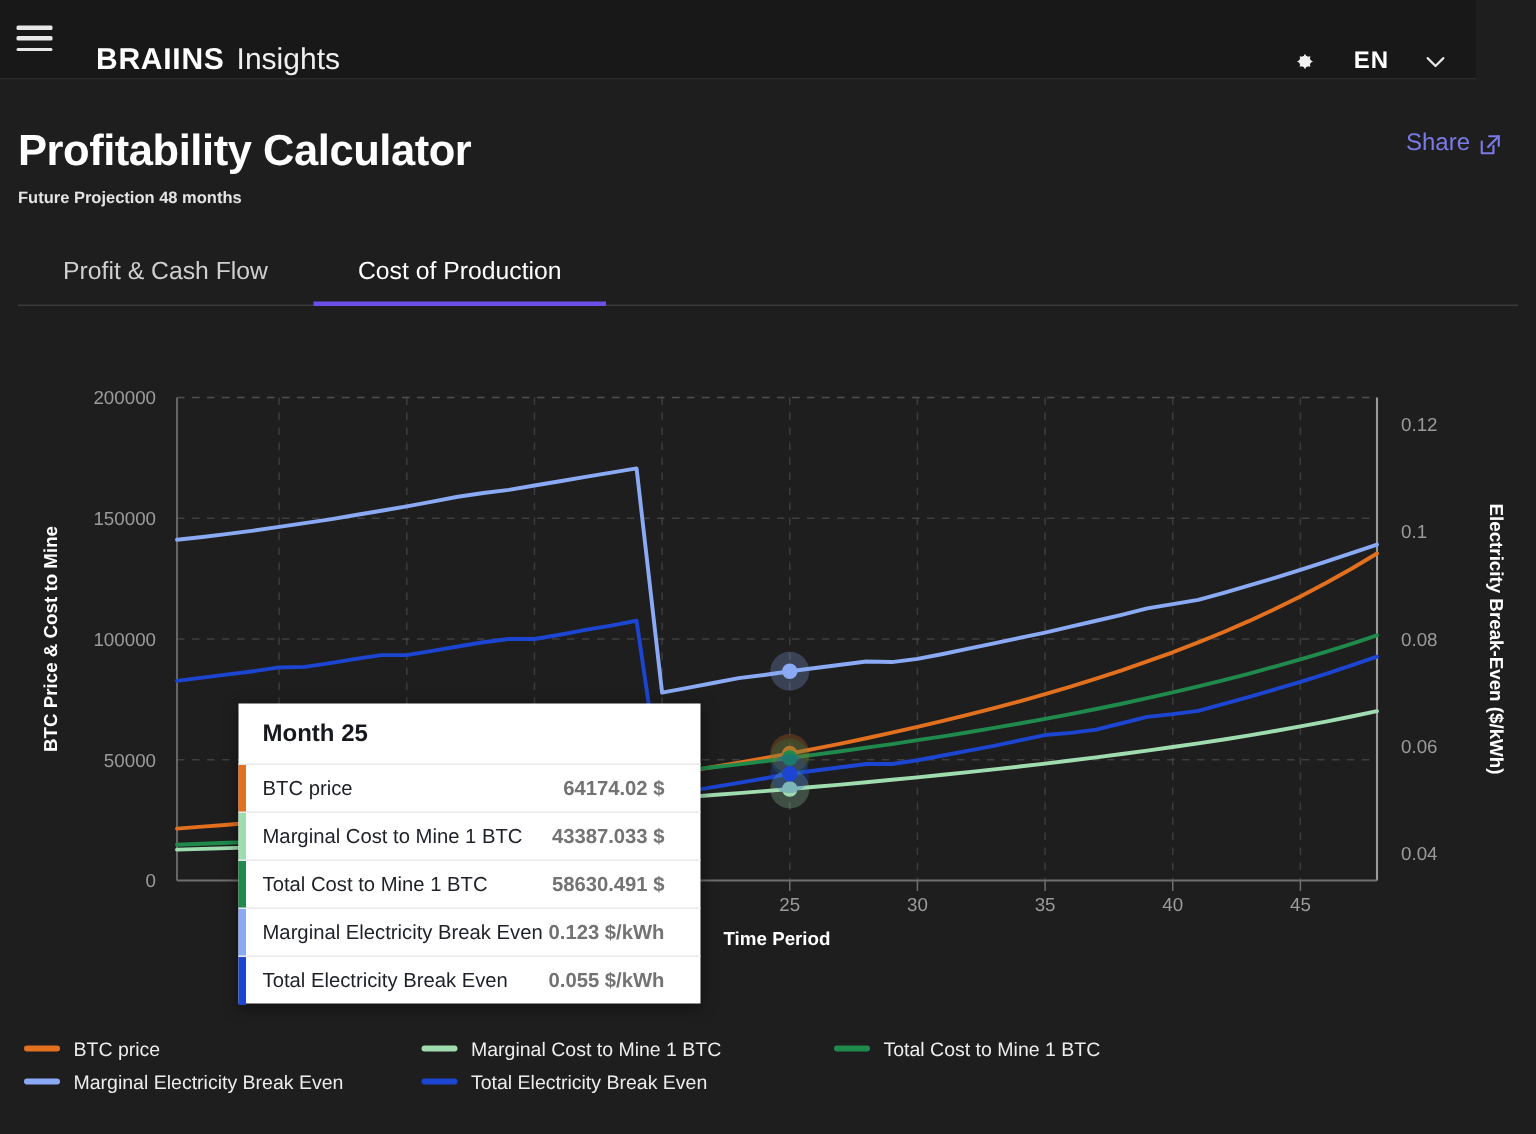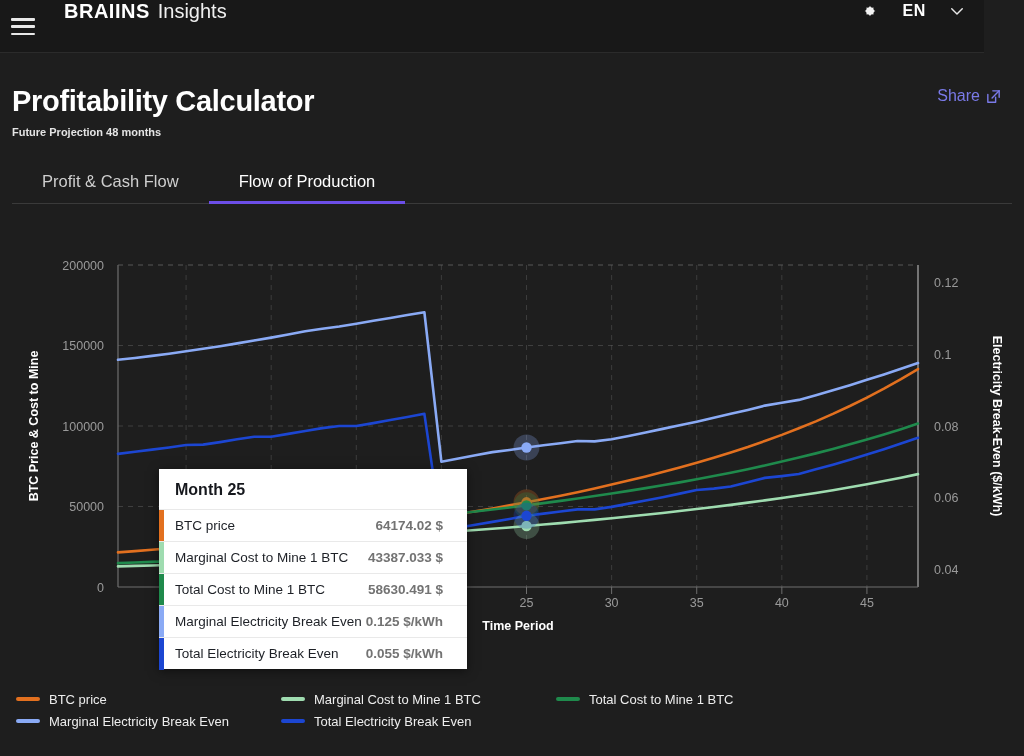--- a/index.html
+++ b/index.html
@@ -7,21 +7,21 @@
     width: 1024px; height: 756px;
     background: #1e1e1e;
     font-family: "Liberation Sans", sans-serif;
     overflow: hidden;
   }
 
   
   .topbar {
     height: 53px; width: 984px;
     background: #181818;
-    display: flex; align-items: flex-start;
+    display: flex; align-items: flex-end;
     border-bottom: 1px solid #2b2b2b;
     position: relative;
   }
   .hamburger-wrap {
     width: 46px; height: 53px;
     display: flex; align-items: center; justify-content: center;
     cursor: pointer;
   }
   .hamburger { width: 24px; height: 17px; display: flex; flex-direction: column; justify-content: space-between; }
   .hamburger span { display: block; height: 2.5px; background: #e8e8e8; border-radius: 1px; }
@@ -151,21 +151,21 @@
     <svg class="share-icon" viewBox="0 0 24 24">
       <path d="M4 9v11h11V13" fill="none" stroke="#7a7ae8" stroke-width="2" stroke-linecap="round" stroke-linejoin="round"></path>
       <path d="M11 4h9v9" fill="none" stroke="#7a7ae8" stroke-width="2" stroke-linecap="round" stroke-linejoin="round"></path>
       <path d="M20 4L10 14" fill="none" stroke="#7a7ae8" stroke-width="2" stroke-linecap="round"></path>
     </svg>
   </div>
 </div>
 
 <div class="tabs">
   <div class="tab">Profit &amp; Cash Flow</div>
-  <div class="tab active">Flow of Production</div>
+  <div class="tab active">Cost of Production</div>
 </div>
 
 <div class="chart-area">
   <svg class="chart-svg" width="1024" height="440" id="chart">
       <text x="104" y="381.5" text-anchor="end" class="tick-label">0</text>
       <line x1="118" y1="296.5" x2="918" y2="296.5" stroke="#5a5a5a" stroke-width="1" stroke-dasharray="5 5" opacity="0.55"></line>
       <text x="104" y="301" text-anchor="end" class="tick-label">50000</text>
       <line x1="118" y1="216" x2="918" y2="216" stroke="#5a5a5a" stroke-width="1" stroke-dasharray="5 5" opacity="0.55"></line>
       <text x="104" y="220.5" text-anchor="end" class="tick-label">100000</text>
       <line x1="118" y1="135.5" x2="918" y2="135.5" stroke="#5a5a5a" stroke-width="1" stroke-dasharray="5 5" opacity="0.55"></line>
@@ -241,21 +241,21 @@
       <div class="tt-val">43387.033 $</div>
     </div>
     <div class="tt-row">
       <div class="tt-bar" style="background:#1f8a4c"></div>
       <div class="tt-name">Total Cost to Mine 1 BTC</div>
       <div class="tt-val">58630.491 $</div>
     </div>
     <div class="tt-row">
       <div class="tt-bar" style="background:#8aaaf5"></div>
       <div class="tt-name">Marginal Electricity Break Even</div>
-      <div class="tt-val">0.125 $/kWh</div>
+      <div class="tt-val">0.123 $/kWh</div>
     </div>
     <div class="tt-row">
       <div class="tt-bar" style="background:#1c46d2"></div>
       <div class="tt-name">Total Electricity Break Even</div>
       <div class="tt-val">0.055 $/kWh</div>
     </div>
   </div>
 </div>
 
 <div class="legend">

